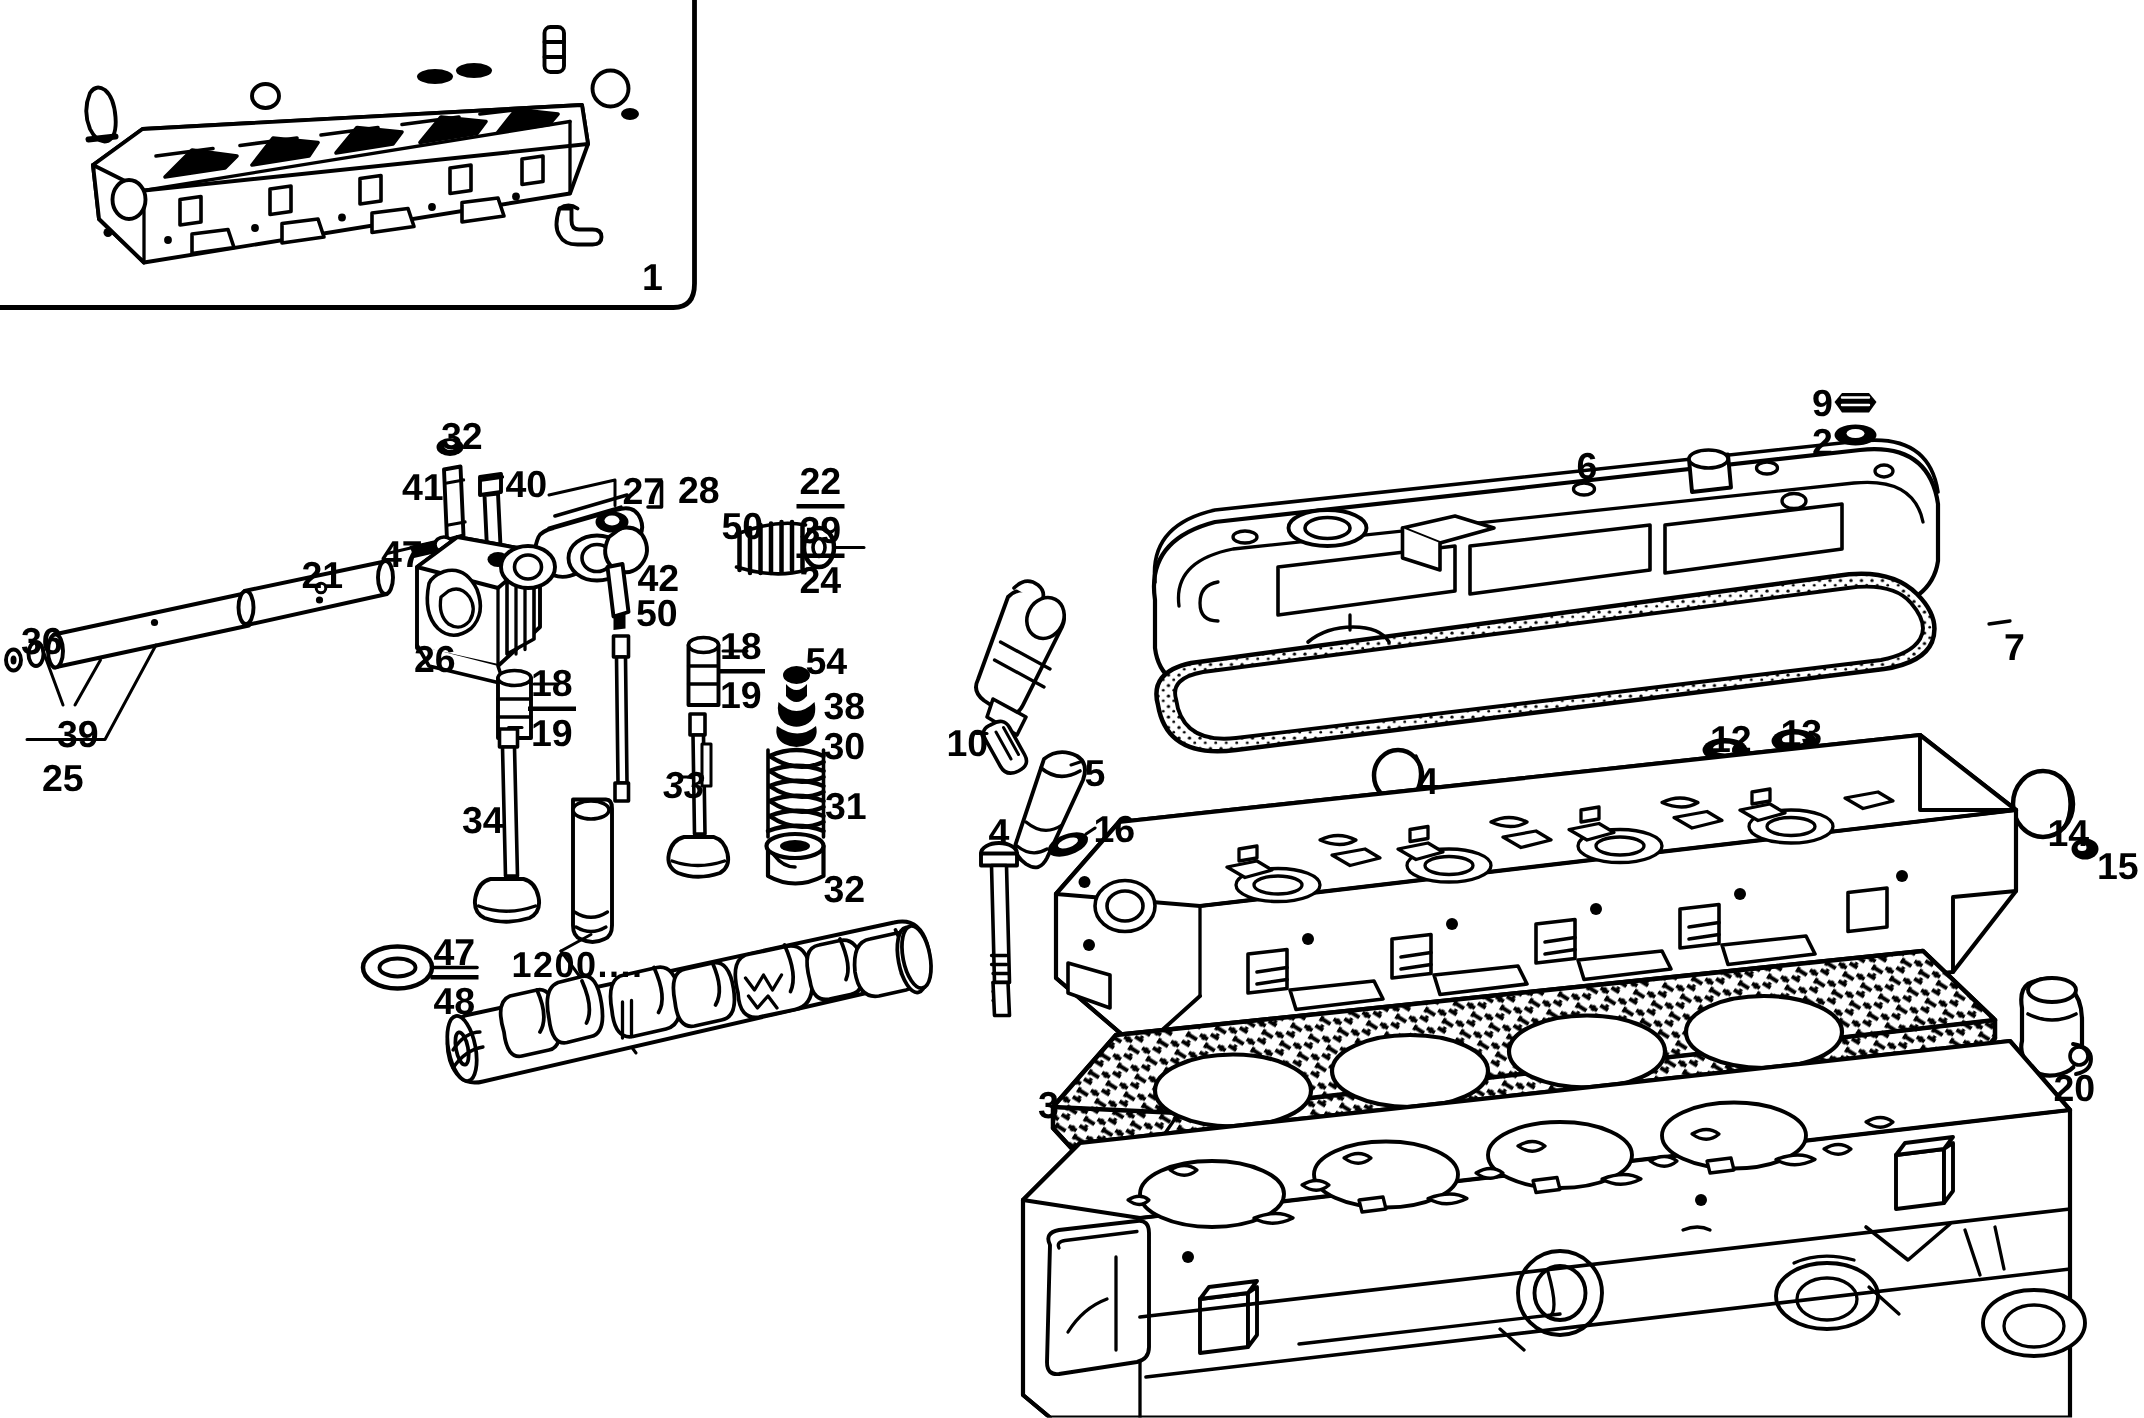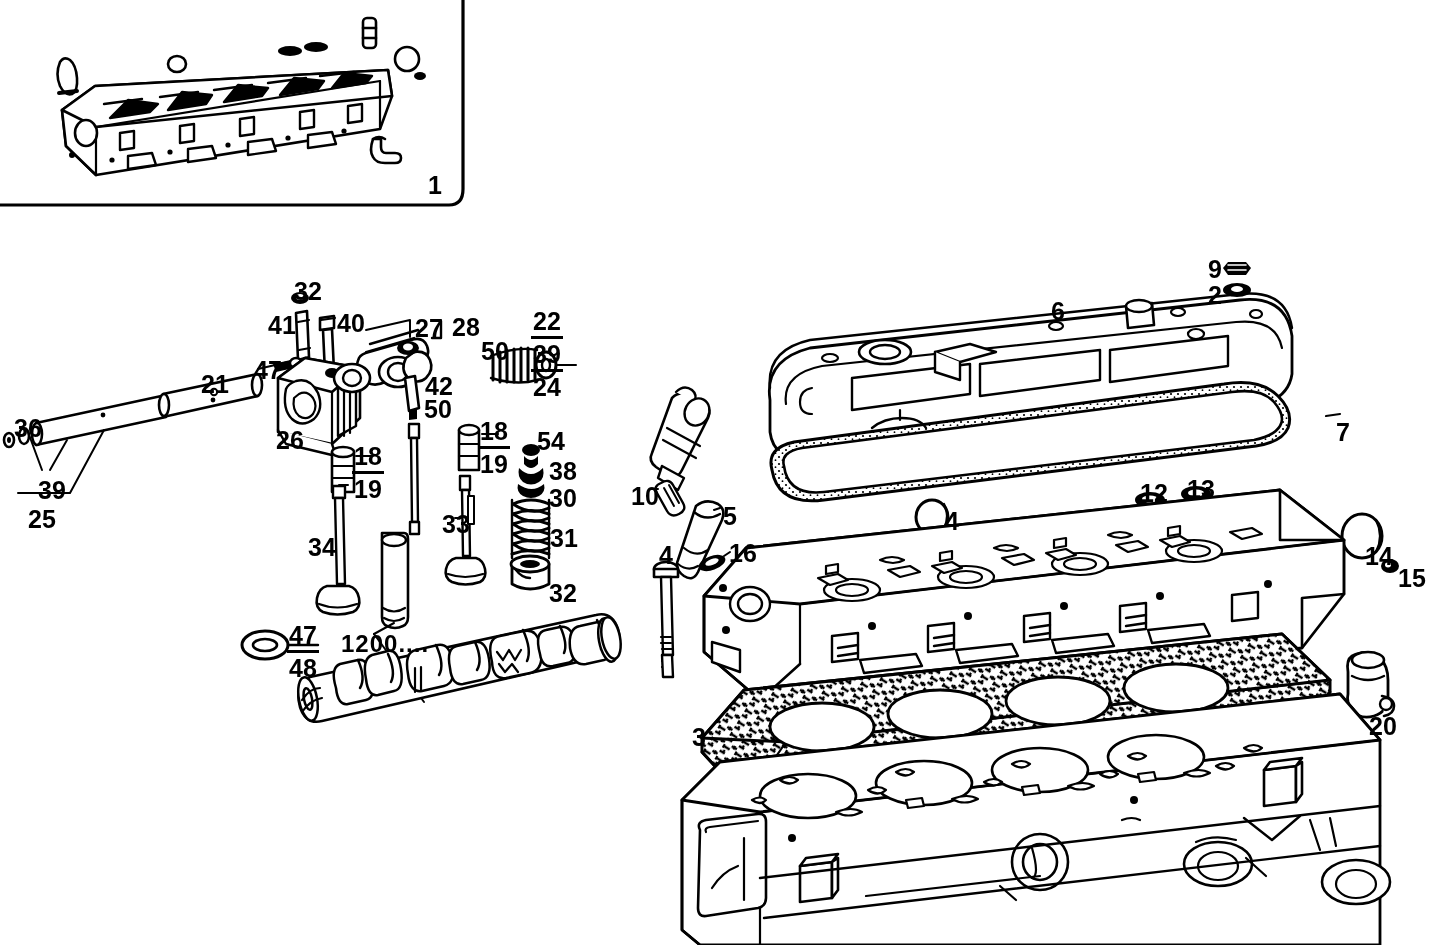--- a/index.html
+++ b/index.html
@@ -550,21 +550,21 @@
   <span class="lbl" style="left:276px;top:428px;">26</span>
   <span class="lbl" style="left:14px;top:416px;">36</span>
   <span class="lbl" style="left:38px;top:478px;">39</span>
   <span class="lbl" style="left:28px;top:507px;">25</span>
   <span class="lbl" style="left:537px;top:429px;">54</span>
   <span class="lbl" style="left:549px;top:459px;">38</span>
   <span class="lbl" style="left:549px;top:486px;">30</span>
   <span class="lbl" style="left:550px;top:526px;">31</span>
   <span class="lbl" style="left:549px;top:581px;">32</span>
   <span class="lbl" style="left:308px;top:535px;">34</span>
-  <span class="lbl" style="left:442px;top:512px;">33</span>
+  <span class="lbl" style="left:442px;top:512px;font-style:italic;">33</span>
   <span class="lbl" style="left:1051px;top:299px;">6</span>
   <span class="lbl" style="left:1208px;top:257px;">9</span>
   <span class="lbl" style="left:1208px;top:283px;">2</span>
   <span class="lbl" style="left:1336px;top:420px;">7</span>
   <span class="lbl" style="left:631px;top:484px;">10</span>
   <span class="lbl" style="left:723px;top:504px;">5</span>
   <span class="lbl" style="left:729px;top:541px;">16</span>
   <span class="lbl" style="left:659px;top:543px;">4</span>
   <span class="lbl" style="left:945px;top:509px;">4</span>
   <span class="lbl" style="left:1140px;top:481px;">12</span>

